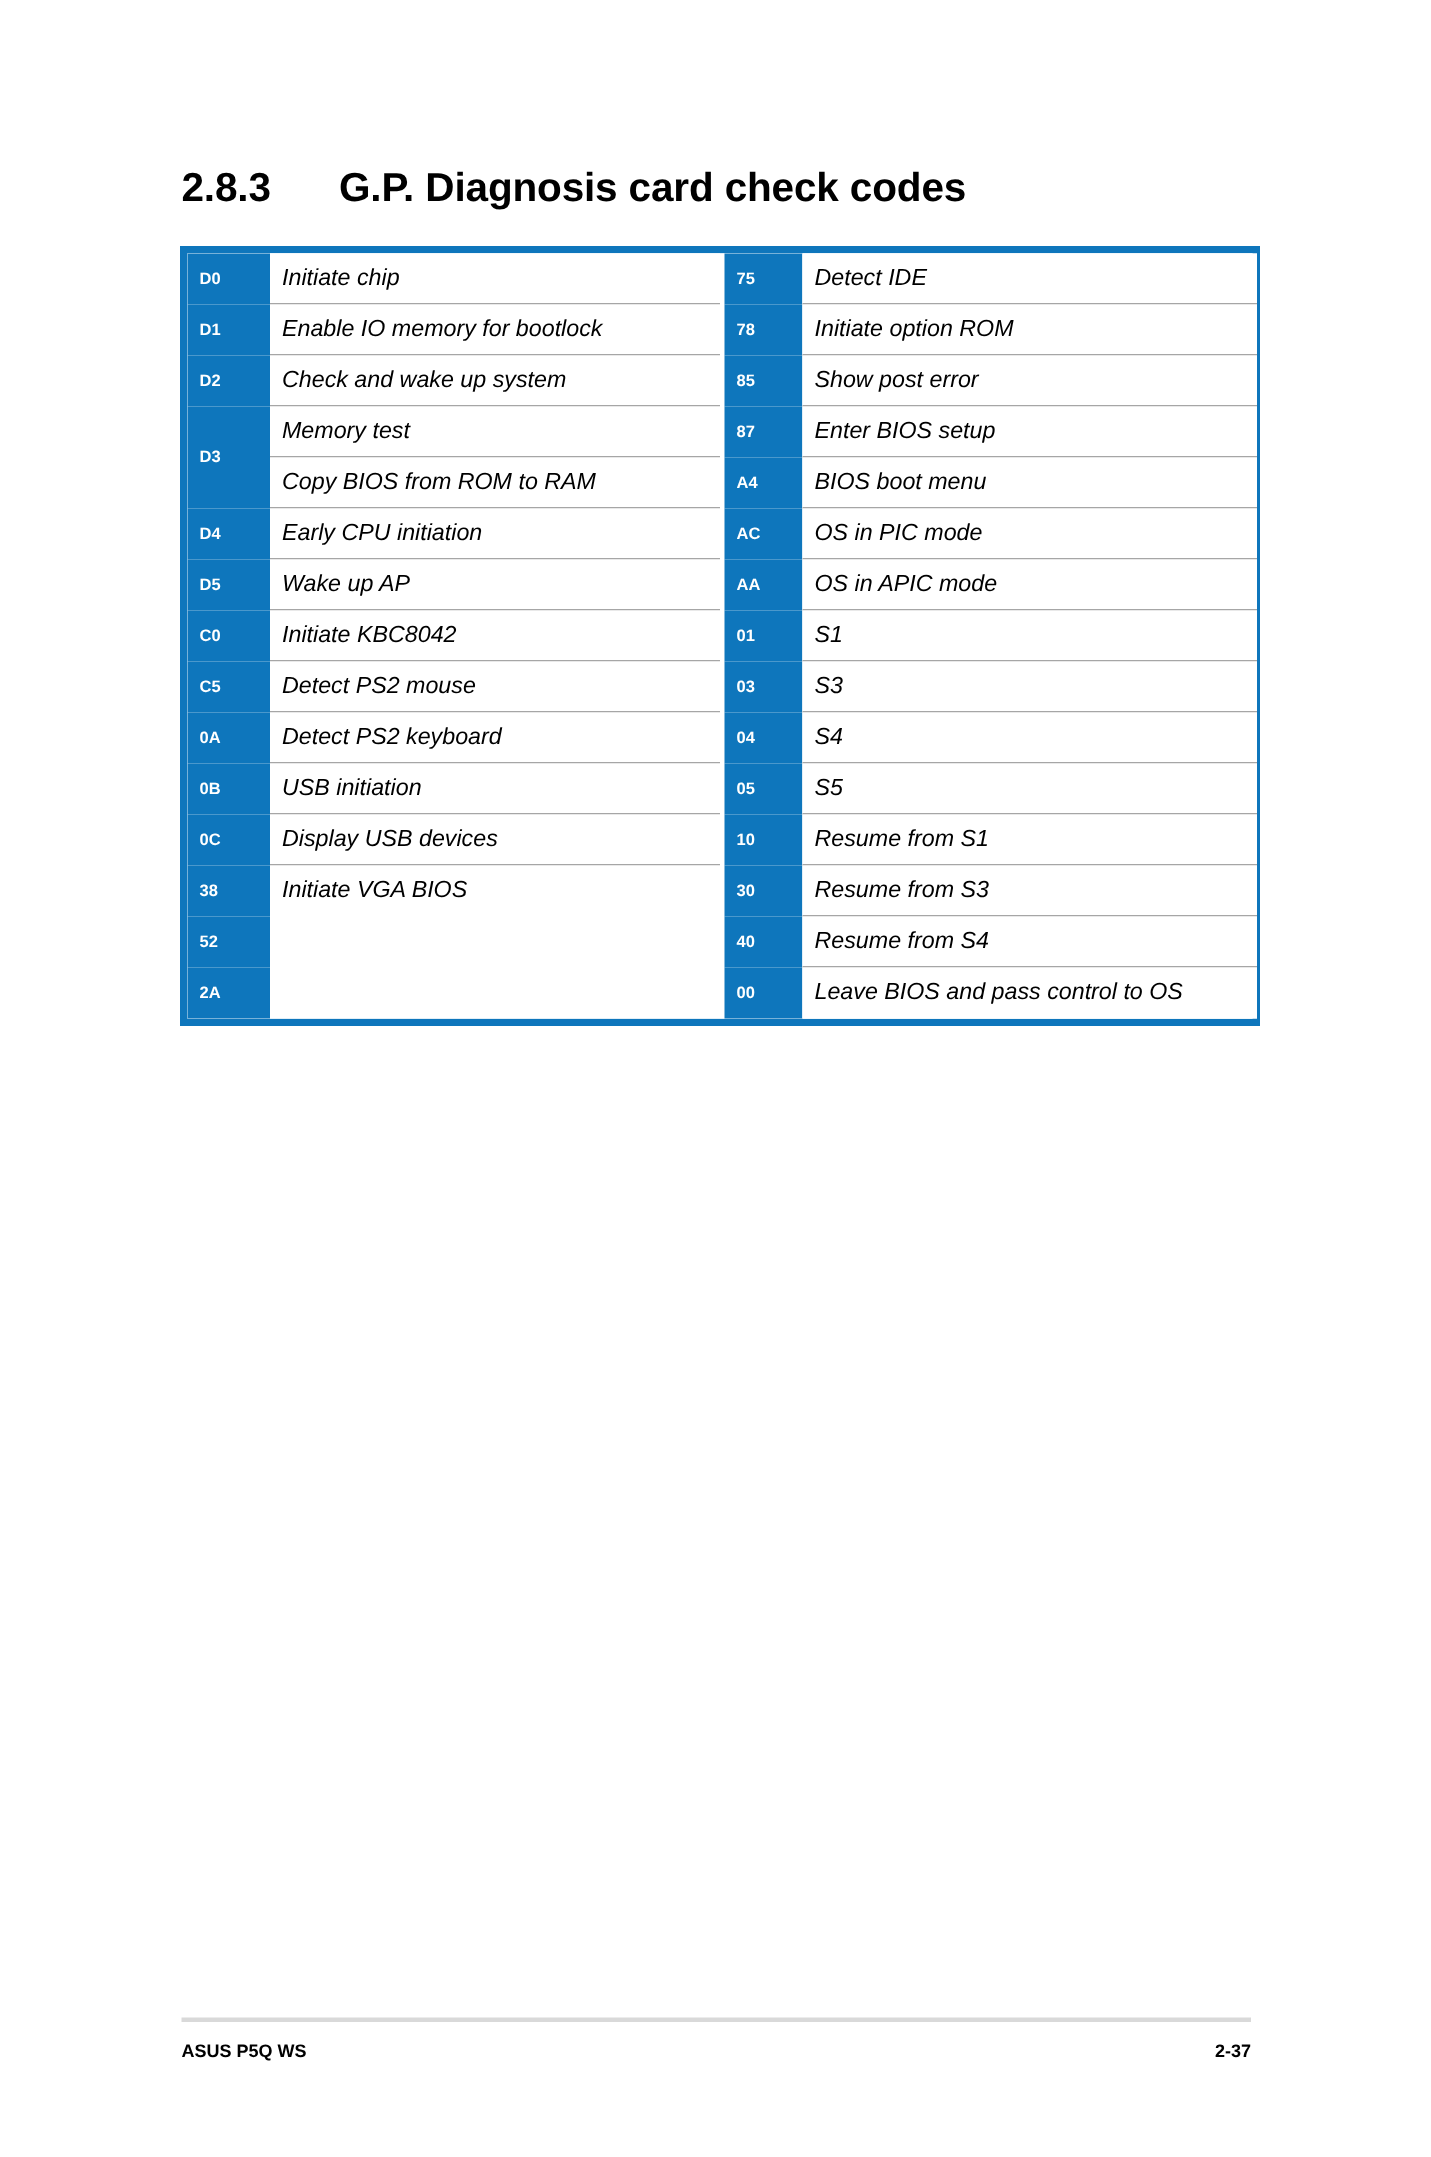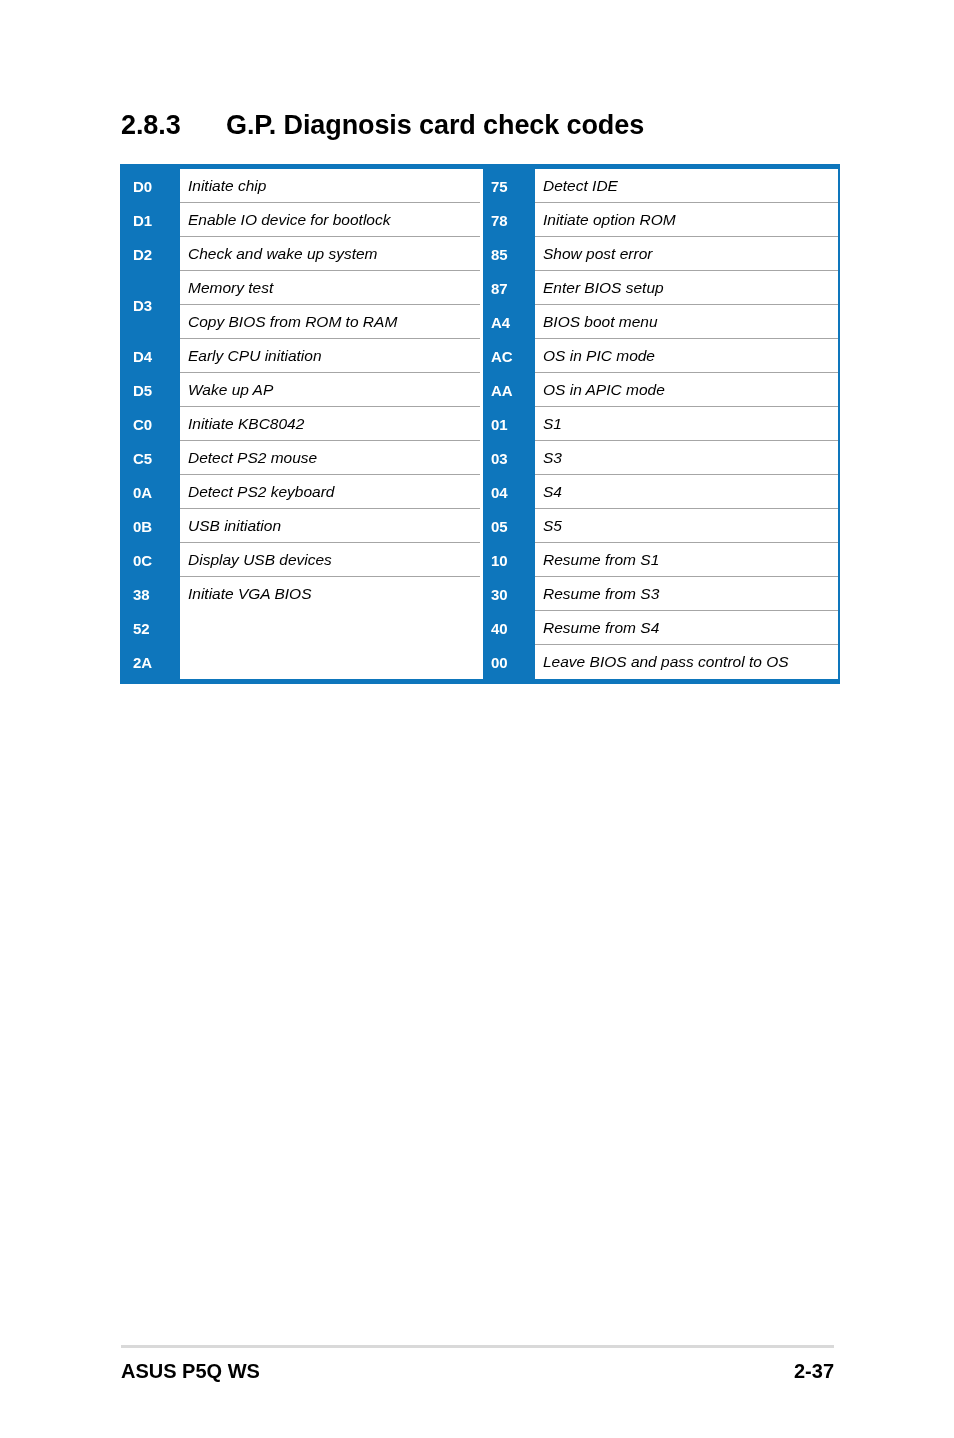--- a/index.html
+++ b/index.html
@@ -82,21 +82,21 @@
     flex-direction: column;
     flex: 1 1 auto;
     background: #ffffff;
   }
 
   
   .code-cell {
     background: #0e76bc;
     color: #ffffff;
     font-weight: bold;
-    font-size: 15px;
+    font-size: 11px;
     line-height: 1;
     display: flex;
     align-items: center;
     padding-left: 8px;
     box-sizing: border-box;
     height: 34px;
     flex: 0 0 34px;
   }
   .code-cell.tall {
     height: 68px;
@@ -146,21 +146,21 @@
     background: #d9d9d9;
   }
   .footer {
     position: absolute;
     left: 121px;
     top: 1360px;
     width: 713px;
     display: flex;
     justify-content: space-between;
     align-items: baseline;
-    font-size: 20px;
+    font-size: 12px;
     font-weight: bold;
     color: #000000;
   }
   .footer-right { text-align: right; }
 </style>
 </head>
 <body>
 
 <div class="page">
 
@@ -187,21 +187,21 @@
             <div class="code-cell">0C</div>
             <div class="code-cell">38</div>
             <div class="code-cell">52</div>
             <div class="code-cell">2A</div>
           </div>
         <div class="descs-col">
             <div class="desc-cell">
               <span class="desc-text">Initiate chip</span>
             </div>
             <div class="desc-cell">
-              <span class="desc-text">Enable IO device for bootlock</span>
+              <span class="desc-text">Enable IO memory for bootlock</span>
             </div>
             <div class="desc-cell">
               <span class="desc-text">Check and wake up system</span>
             </div>
             <div class="desc-cell">
               <span class="desc-text">Memory test</span>
             </div>
             <div class="desc-cell">
               <span class="desc-text">Copy BIOS from ROM to RAM</span>
             </div>

